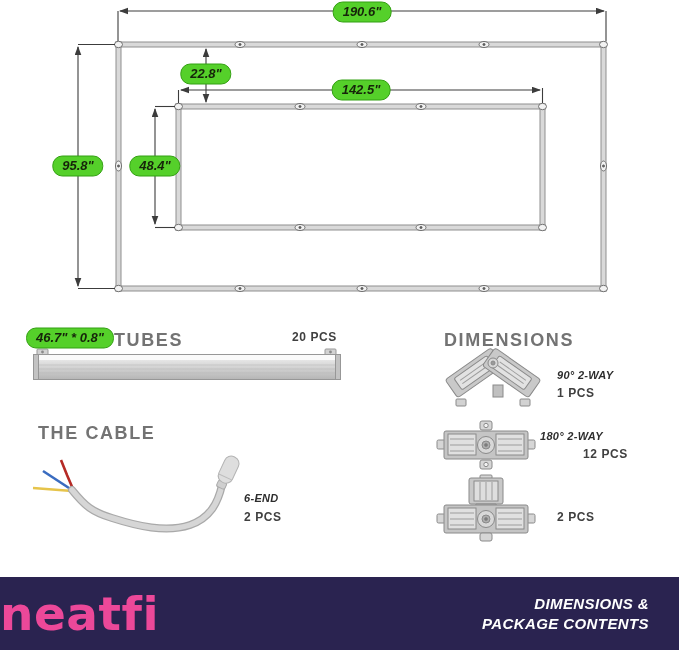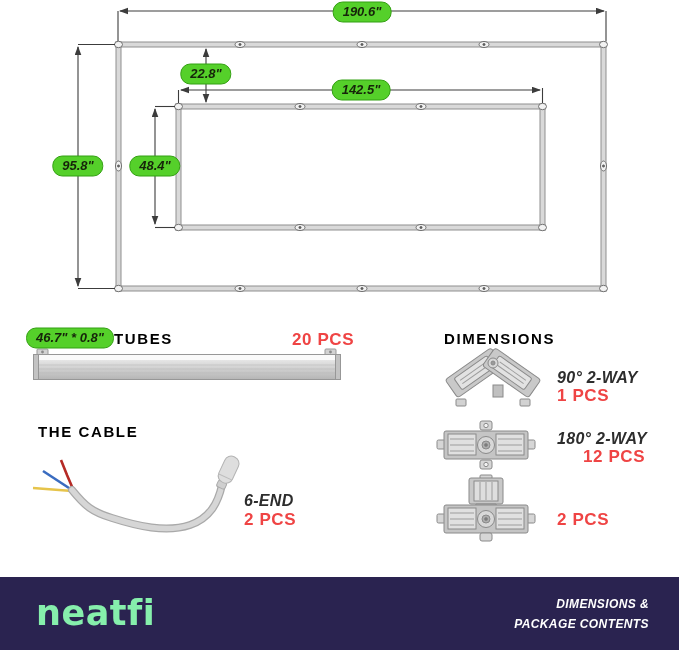--- a/index.html
+++ b/index.html
@@ -9,42 +9,42 @@
   }
   .abs{position:absolute;}
   
   .pill{
     position:absolute;transform:translate(-50%,-50%);
     background:#55d02a;border:1.5px solid #33a012;border-radius:10px;
     padding:1px 9px 2px 9px;font-size:13px;font-weight:bold;font-style:italic;
     color:#16240a;white-space:nowrap;z-index:5;line-height:16px;
   }
   .sec-title{
-    position:absolute;font-size:15px;font-weight:bold;color:#000000;
+    position:absolute;font-size:18px;font-weight:bold;color:#737373;
     letter-spacing:1.6px;
   }
   .qty{
-    position:absolute;font-size:17px;font-weight:bold;color:#ef4444;
+    position:absolute;font-size:12px;font-weight:bold;color:#404040;
     letter-spacing:0.6px;
   }
   .item-name{
-    position:absolute;font-size:16px;font-weight:bold;font-style:italic;
+    position:absolute;font-size:11px;font-weight:bold;font-style:italic;
     color:#2d2d2d;letter-spacing:0.3px;
   }
   
   .footer{
     position:absolute;left:0;top:577px;width:679px;height:73px;
     display:flex;align-items:center;justify-content:space-between;
   }
   .brand{
-    margin-left:36px;font-family:"DejaVu Sans",sans-serif;font-size:35px;
-    font-weight:bold;color:#86efac;letter-spacing:0.5px;line-height:1;
+    font-family:"DejaVu Sans",sans-serif;font-size:47px;
+    font-weight:bold;color:#ec4899;letter-spacing:0.5px;line-height:1;
   }
   .caption{
-    margin-right:30px;text-align:right;color:#ffffff;font-size:12px;
+    margin-right:30px;text-align:right;color:#ffffff;font-size:15px;
     font-weight:bold;font-style:italic;line-height:20px;letter-spacing:0.4px;
   }
   svg{display:block;}
 </style>
 </head>
 <body>
 
 <div class="canvas">
 
   <svg class="abs" style="left:0;top:0" width="679" height="322" viewBox="0 0 679 322">
@@ -225,21 +225,21 @@
           <line x1="14" y1="31" x2="38" y2="31"></line>
         <line x1="62" y1="19" x2="86" y2="19"></line>
           <line x1="62" y1="25" x2="86" y2="25"></line>
           <line x1="62" y1="31" x2="86" y2="31"></line>
       </g>
       <circle cx="50" cy="25" r="8.5" fill="#d8d8d8"></circle>
       <circle cx="50" cy="25" r="4" fill="#aeaeae"></circle>
       <circle cx="50" cy="25" r="1.5" fill="#777"></circle>
     </g>
   </svg>
-  <div class="item-name" style="left:557px;top:430px">180° 2-WAY</div>
+  <div class="item-name" style="left:540px;top:430px">180° 2-WAY</div>
   <div class="qty" style="left:583px;top:447px">12 PCS</div>
 
   <svg class="abs" style="left:436px;top:474px" width="100" height="68" viewBox="0 0 100 68">
     <g stroke="#8a8a8a" stroke-width="1">
       <rect x="44" y="1" width="12" height="5" rx="1" fill="#d6d6d6"></rect>
       <rect x="33" y="4" width="34" height="26" rx="2" fill="#c8c8c8"></rect>
       <rect x="38" y="7" width="24" height="20" fill="#dedede"></rect>
       <g stroke="#9c9c9c">
         <line x1="44" y1="8" x2="44" y2="26"></line>
           <line x1="50" y1="8" x2="50" y2="26"></line>

